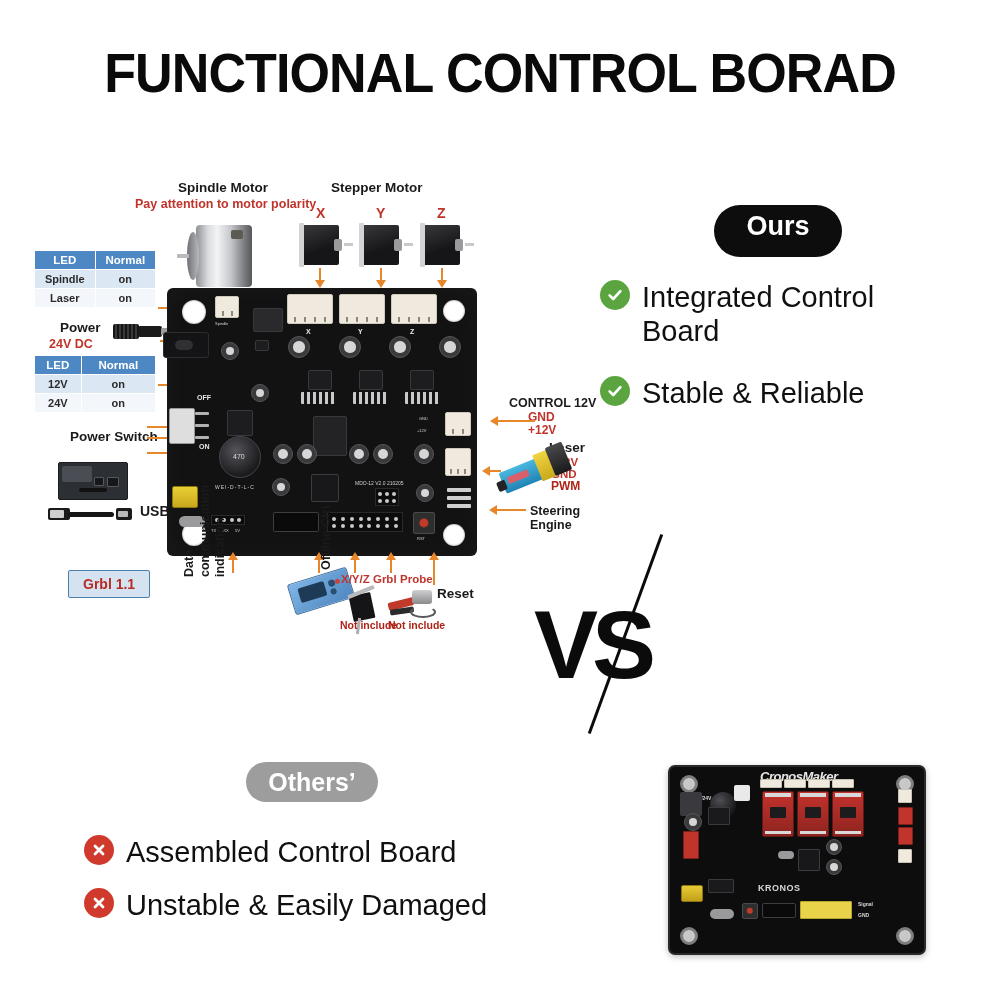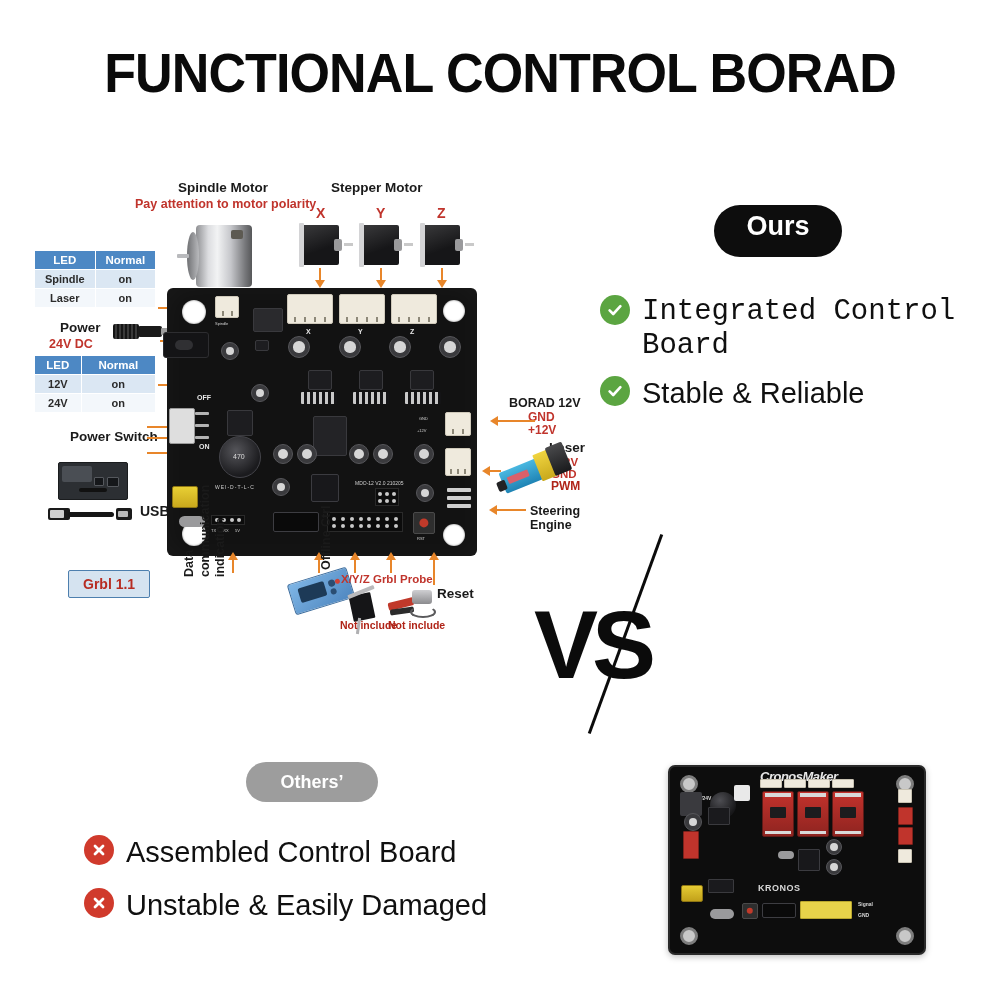--- a/index.html
+++ b/index.html
@@ -436,21 +436,21 @@
         <i style="width:4px;height:4px;"></i>
       <i style="width:4px;height:4px;"></i>
         <i style="width:4px;height:4px;"></i>
         <i style="width:4px;height:4px;"></i>
     </div>
 
     <div class="btnred" style="left:246px; top:224px; width:22px; height:22px;"></div>
     <div class="silk" style="left:250px; top:248px;">RST</div>
   </div>
 
-  <div class="lbl" style="left:509px; top:396px; font-size:12.5px;">BORAD 12V</div>
+  <div class="lbl" style="left:509px; top:396px; font-size:12.5px;">CONTROL 12V</div>
   <div class="lbl red" style="left:528px; top:411px; font-size:12px;">GND</div>
   <div class="lbl red" style="left:528px; top:424px; font-size:12px;">+12V</div>
   <div class="arrow h" style="left:497px; top:420px; width:38px;"></div>
   <div class="ahead left" style="left:490px; top:416px;"></div>
 
   <div class="lbl" style="left:549px; top:440px; font-size:13.5px;">Laser</div>
   <div class="lbl red" style="left:551px; top:456px; font-size:11.5px;">+12V</div>
   <div class="lbl red" style="left:551px; top:468px; font-size:11.5px;">GND</div>
   <div class="lbl dkred" style="left:551px; top:480px; font-size:12px;">PWM</div>
   <div class="lasermod" style="left:500px; top:455px; width:72px; height:30px;">
@@ -507,21 +507,21 @@
       <div class="wire"></div>
   </div>
   <div class="lbl dkred" style="left:388px; top:619px; font-size:10.5px;">Not include</div>
 
   <div class="arrow v" style="left:433px; top:557px; height:28px;"></div>
   <div class="ahead up" style="left:429px; top:552px;"></div>
   <div class="lbl" style="left:437px; top:586px; font-size:13.5px;">Reset</div>
 
   <div class="badge ours" style="left:714px; top:205px; width:128px; height:52px; font-size:27px; line-height:42px;">Ours</div>
 
-  <div class="bullet" style="left:600px; top:295px; width:392px;font-family:Liberation Mono, monospace;">
+  <div class="bullet" style="left:600px; top:280px; width:392px;">
     <span class="mark ok">
       <svg width="18" height="18" viewBox="0 0 18 18" aria-hidden="true">
           <path d="M3.6 9.4 L7.2 13 L14.4 5.2" stroke="#ffffff" stroke-width="2.6" fill="none" stroke-linecap="round" stroke-linejoin="round"></path>
         </svg>
     </span>
     <span class="btxt">Integrated  Control
 Board</span>
   </div>
 
   <div class="bullet" style="left:600px; top:376px; width:392px;">
@@ -531,21 +531,21 @@
         </svg>
     </span>
     <span class="btxt">Stable &amp; Reliable</span>
   </div>
 
   <div class="vswrap" style="left:520px; top:530px; width:160px; height:210px;">
     <div class="vsline" style="left:104px; top:-2px; width:3px; height:212px; transform:rotate(20deg); transform-origin:center;"></div>
     <div class="vstext" style="left:14px; top:60px;">VS</div>
   </div>
 
-  <div class="badge others" style="left:246px; top:762px; width:132px; height:40px; font-size:18px; line-height:40px;">Others’</div>
+  <div class="badge others" style="left:246px; top:762px; width:132px; height:40px; font-size:25px; line-height:40px;">Others’</div>
 
   <div class="bullet" style="left:84px; top:835px; width:540px;">
     <span class="mark no">
       <svg width="18" height="18" viewBox="0 0 18 18" aria-hidden="true">
           <path d="M5 5 L13 13 M13 5 L5 13" stroke="#ffffff" stroke-width="2.8" fill="none" stroke-linecap="round"></path>
         </svg>
     </span>
     <span class="btxt">Assembled Control Board</span>
   </div>
 

